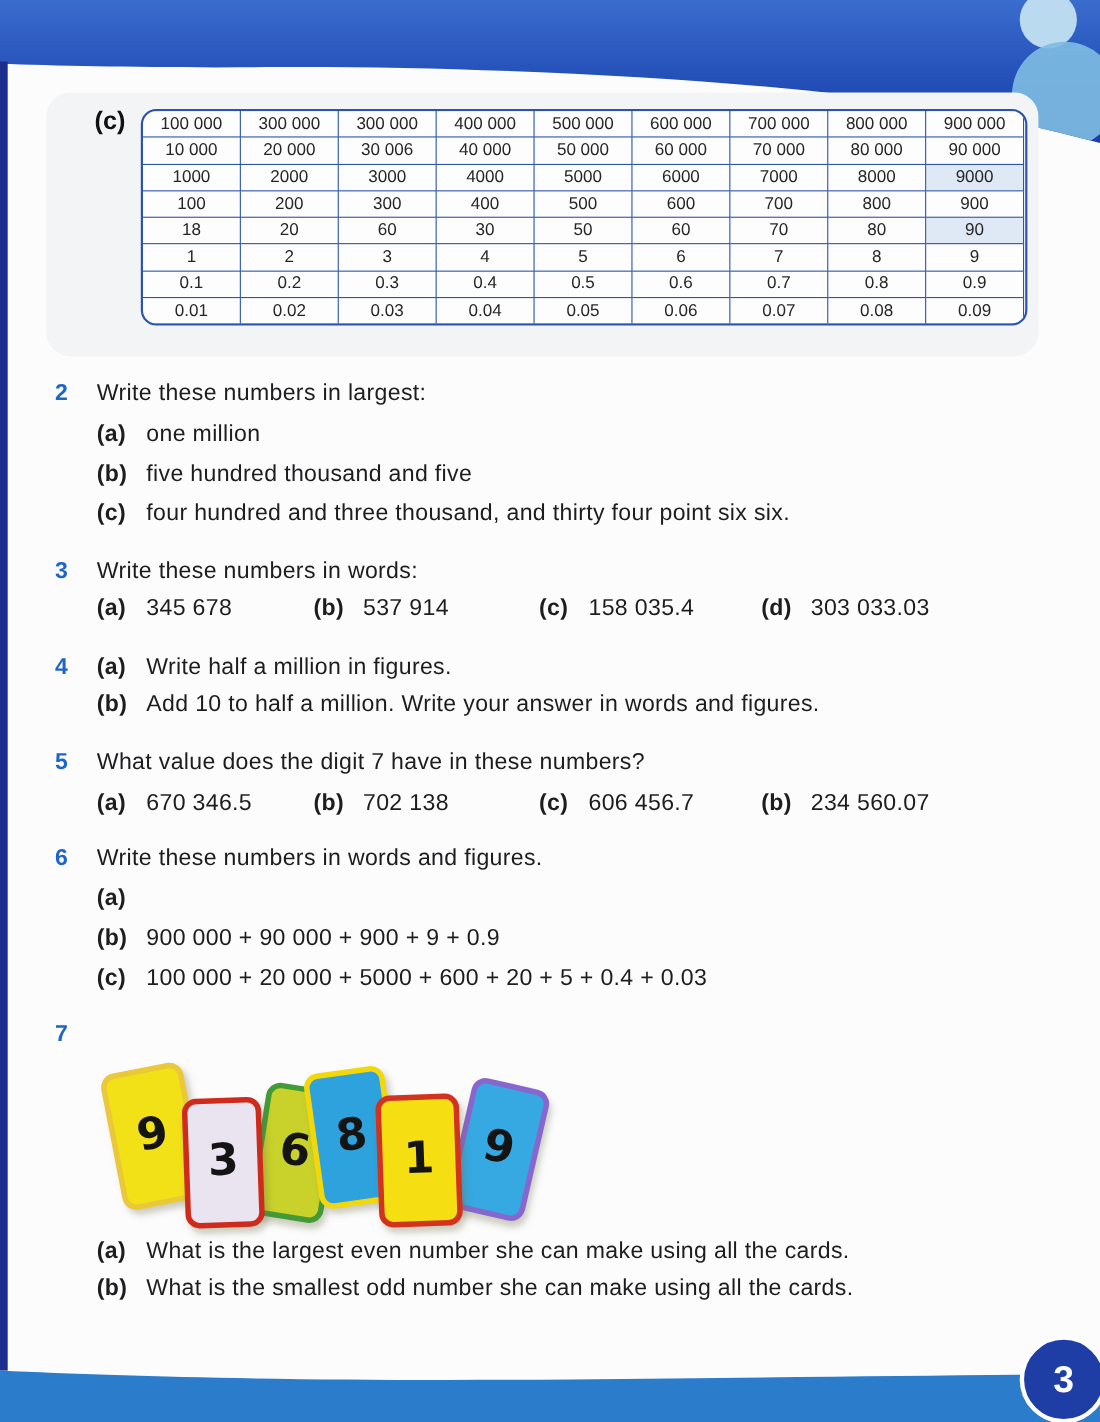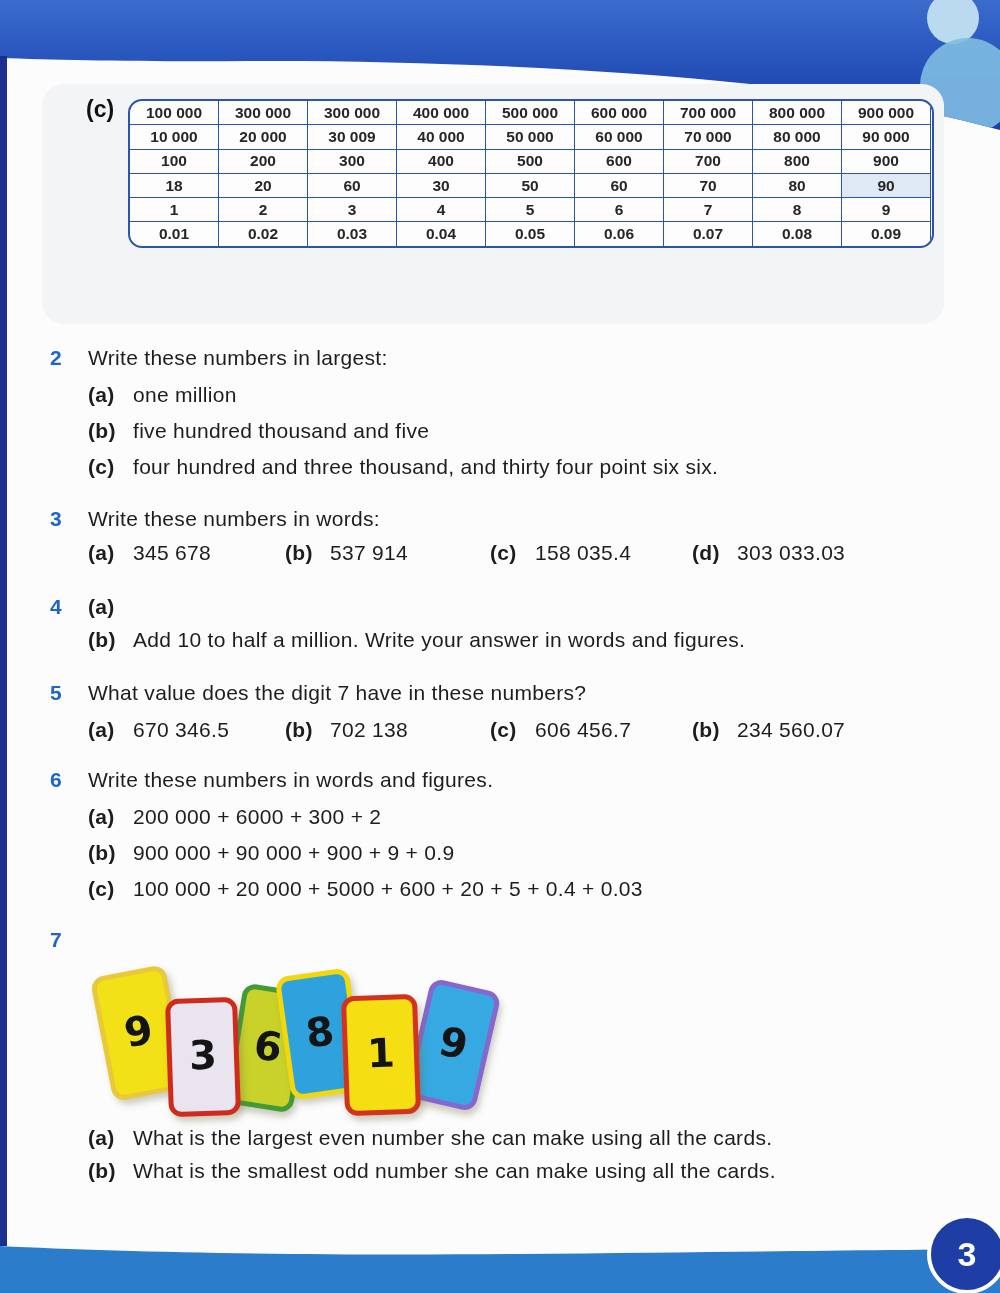--- a/index.html
+++ b/index.html
@@ -22,21 +22,21 @@
   .table-backdrop{
     position:absolute;left:42px;top:84px;width:902px;height:240px;
     background:#f3f4f6;border-radius:22px;
   }
   
   .table-label{position:absolute;left:86px;top:96px;font-size:23px;font-weight:bold;color:#111;}
   .pv-wrap{
     position:absolute;left:128px;top:99px;width:802px;
     border:2.5px solid #2b55ab;border-radius:14px;overflow:hidden;background:#fdfdfe;
   }
-  .pv-table{border-collapse:collapse;width:100%;table-layout:fixed;margin:-1px;font-weight:bold;}
+  .pv-table{border-collapse:collapse;width:100%;table-layout:fixed;margin:-1px;}
   .pv-table td{
     border:1.8px solid #2b55ab;height:23.3px;padding:0 4px;
     text-align:center;font-size:15.5px;color:#262626;white-space:nowrap;
   }
   .pv-table td.hl{background:#dfe9f6;}
   
   .row{position:absolute;left:50px;display:flex;align-items:flex-start;
        font-size:21px;letter-spacing:.3px;white-space:nowrap;line-height:27px;}
   .row.indent{left:88px;}
   .qnum{color:#1d65c6;font-weight:bold;width:38px;flex:none;}
@@ -97,27 +97,38 @@
           <td>400 000</td>
           <td>500 000</td>
           <td>600 000</td>
           <td>700 000</td>
           <td>800 000</td>
           <td>900 000</td>
         </tr>
         <tr>
           <td>10 000</td>
           <td>20 000</td>
-          <td>30 009</td>
+          <td>30 006</td>
           <td>40 000</td>
           <td>50 000</td>
           <td>60 000</td>
           <td>70 000</td>
           <td>80 000</td>
           <td>90 000</td>
+        </tr>
+        <tr>
+          <td>1000</td>
+          <td>2000</td>
+          <td>3000</td>
+          <td>4000</td>
+          <td>5000</td>
+          <td>6000</td>
+          <td>7000</td>
+          <td>8000</td>
+          <td class="hl">9000</td>
         </tr>
         <tr>
           <td>100</td>
           <td>200</td>
           <td>300</td>
           <td>400</td>
           <td>500</td>
           <td>600</td>
           <td>700</td>
           <td>800</td>
@@ -139,20 +150,31 @@
           <td>2</td>
           <td>3</td>
           <td>4</td>
           <td>5</td>
           <td>6</td>
           <td>7</td>
           <td>8</td>
           <td>9</td>
         </tr>
         <tr>
+          <td>0.1</td>
+          <td>0.2</td>
+          <td>0.3</td>
+          <td>0.4</td>
+          <td>0.5</td>
+          <td>0.6</td>
+          <td>0.7</td>
+          <td>0.8</td>
+          <td>0.9</td>
+        </tr>
+        <tr>
           <td>0.01</td>
           <td>0.02</td>
           <td>0.03</td>
           <td>0.04</td>
           <td>0.05</td>
           <td>0.06</td>
           <td>0.07</td>
           <td>0.08</td>
           <td>0.09</td>
         </tr>
@@ -196,20 +218,21 @@
   </span>
   <span class="inline-item">
     <span class="plabel">(d)</span>
     <span>303 033.03</span>
   </span>
 </div>
 
 <div class="row" style="top:593px">
   <span class="qnum">4</span>
   <span class="plabel">(a)</span>
+  <span class="ptext">Write half a million in figures.</span>
 </div>
 <div class="row indent" style="top:626px">
   <span class="plabel">(b)</span>
   <span class="ptext">Add 10 to half a million. Write your answer in words and figures.</span>
 </div>
 
 <div class="row" style="top:679px">
   <span class="qnum">5</span>
   <span class="ptext">What value does the digit 7 have in these numbers?</span>
 </div>
@@ -231,21 +254,20 @@
     <span>234 560.07</span>
   </span>
 </div>
 
 <div class="row" style="top:766px">
   <span class="qnum">6</span>
   <span class="ptext">Write these numbers in words and figures.</span>
 </div>
 <div class="row indent" style="top:803px">
   <span class="plabel">(a)</span>
-  <span class="ptext">200 000 + 6000 + 300 + 2</span>
 </div>
 <div class="row indent" style="top:839px">
   <span class="plabel">(b)</span>
   <span class="ptext">900 000 + 90 000 + 900 + 9 + 0.9</span>
 </div>
 <div class="row indent" style="top:875px">
   <span class="plabel">(c)</span>
   <span class="ptext">100 000 + 20 000 + 5000 + 600 + 20 + 5 + 0.4 + 0.03</span>
 </div>
 

